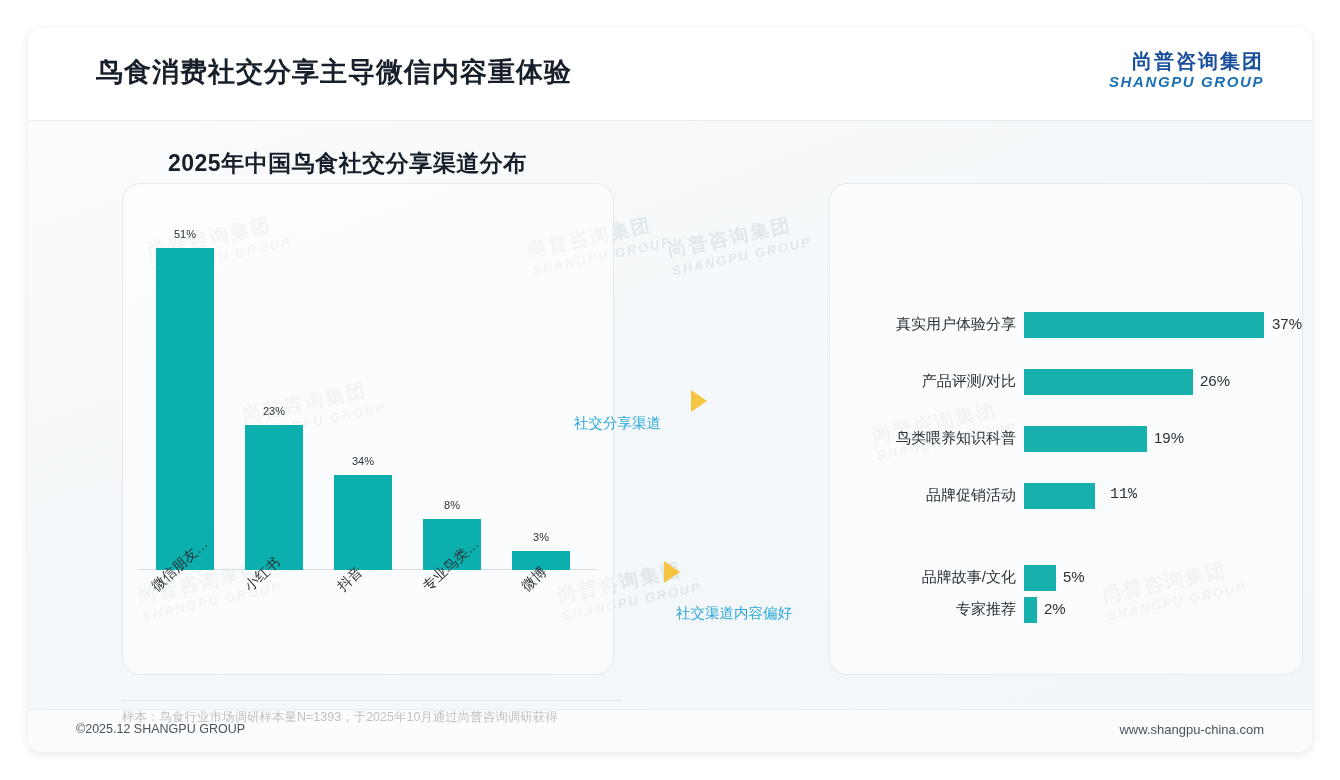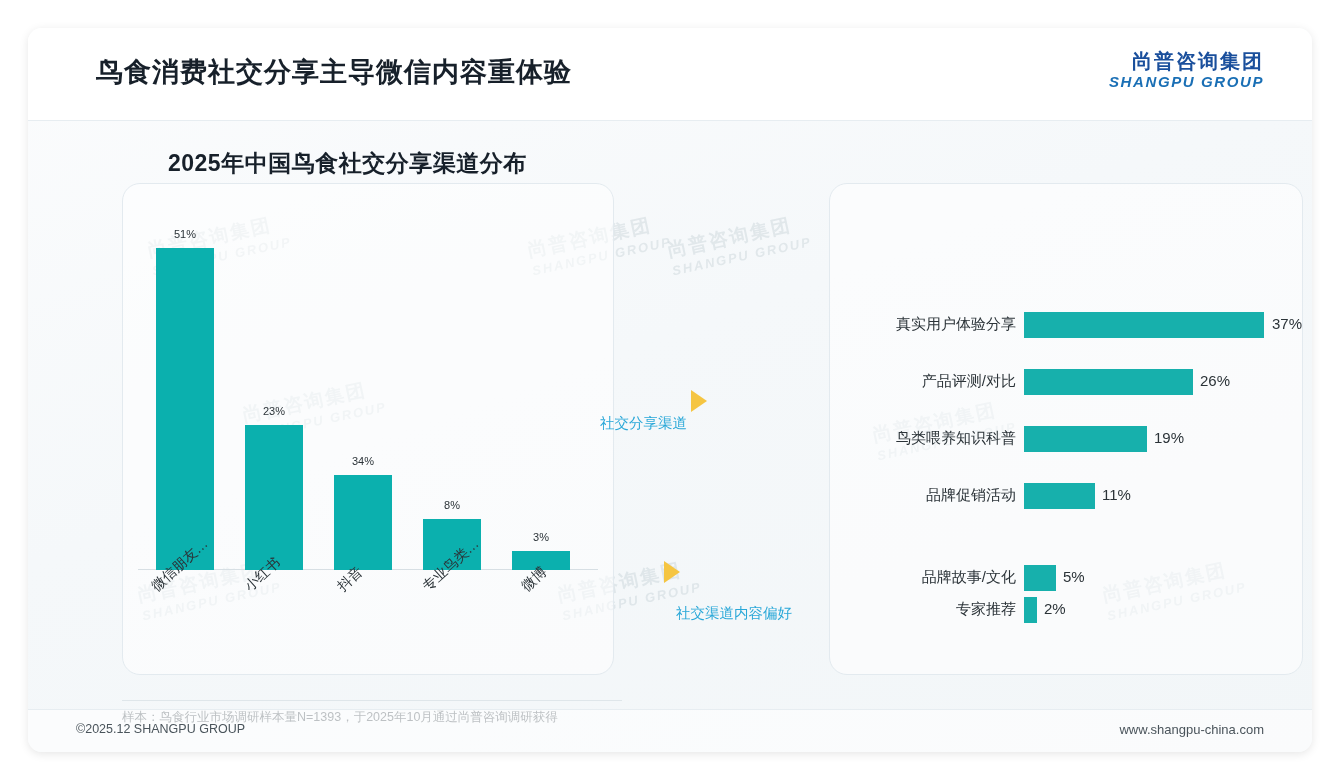--- a/index.html
+++ b/index.html
@@ -168,21 +168,21 @@
     <div class="bar-cat" style="left:10px;top:364px;">微信朋友…</div>
     <div class="bar-cat" style="left:103px;top:364px;">小红书</div>
     <div class="bar-cat" style="left:196px;top:364px;">抖音</div>
     <div class="bar-cat" style="left:281px;top:364px;">专业鸟类…</div>
     <div class="bar-cat" style="left:380px;top:364px;">微博</div>
   </div>
 
   <div class="annot" style="left:663px;top:362px;">
     <div class="tri"></div>
   </div>
-  <div class="annot-text" style="position:absolute;left:572px;top:386px;">社交分享渠道</div>
+  <div class="annot-text" style="position:absolute;left:546px;top:386px;">社交分享渠道</div>
 
   <div class="annot" style="left:636px;top:533px;">
     <div class="tri"></div>
   </div>
   <div class="annot-text" style="position:absolute;left:648px;top:569px;margin-top:7px;">社交渠道内容偏好</div>
 
   <div class="panel panel-right"></div>
 
   <div class="barchart">
     <div class="brow" style="top:50px;">
@@ -196,21 +196,21 @@
       <div class="bval" style="left:352px;">26%</div>
     </div>
     <div class="brow" style="top:164px;">
       <div class="blabel">鸟类喂养知识科普</div>
       <div class="bbar" style="width:123px;"></div>
       <div class="bval" style="left:306px;">19%</div>
     </div>
     <div class="brow" style="top:221px;">
       <div class="blabel">品牌促销活动</div>
       <div class="bbar" style="width:71px;"></div>
-      <div class="bval" style="left:254px;">11%</div>
+      <div class="bval" style="left:262px;font-family:Liberation Mono, monospace;">11%</div>
     </div>
     <div class="brow" style="top:262px;margin-top:41px;">
       <div class="blabel">品牌故事/文化</div>
       <div class="bbar" style="width:32px;"></div>
       <div class="bval" style="left:215px;">5%</div>
     </div>
     <div class="brow" style="top:335px;">
       <div class="blabel">专家推荐</div>
       <div class="bbar" style="width:13px;"></div>
       <div class="bval" style="left:196px;">2%</div>

